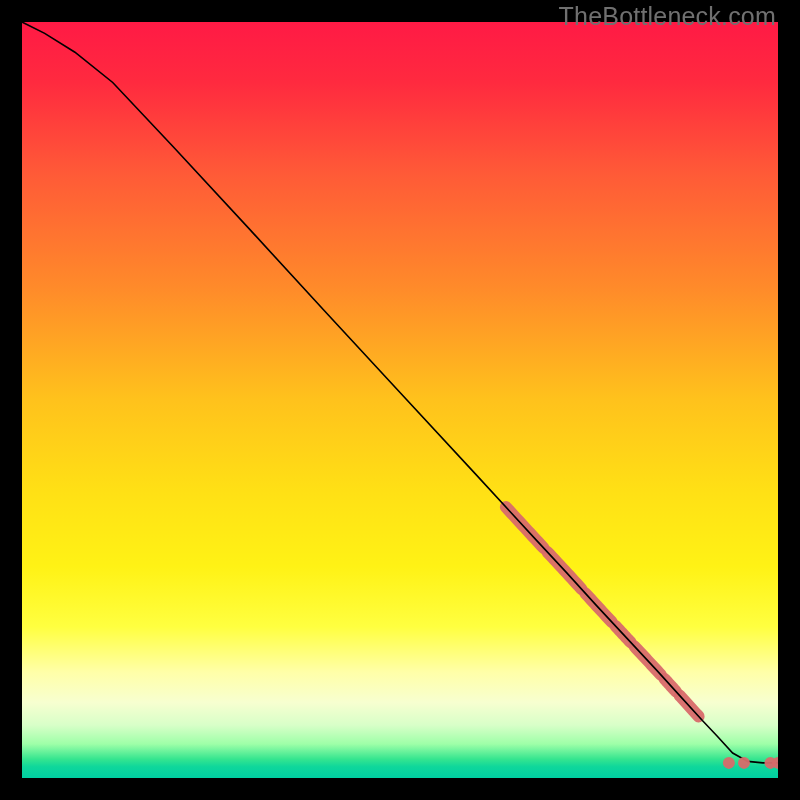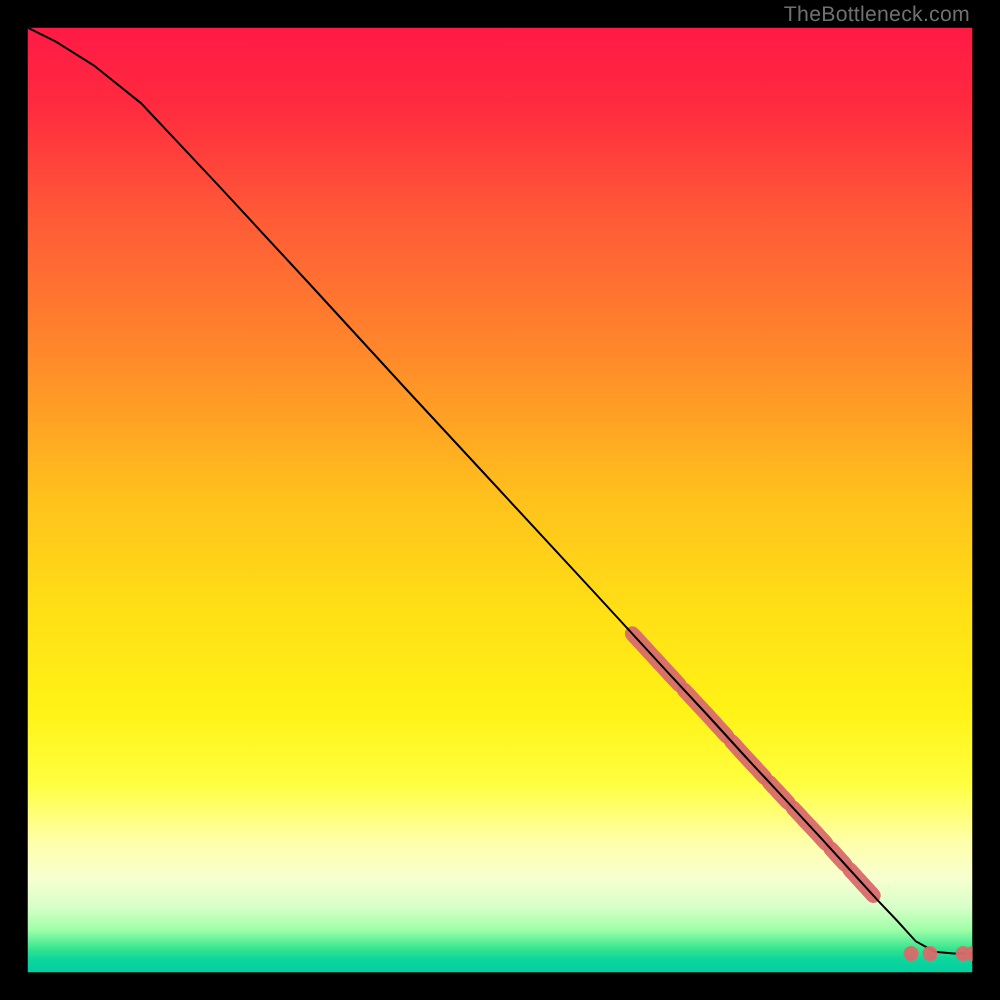--- a/index.html
+++ b/index.html
@@ -24,21 +24,21 @@
     left: 0;
     top: 0;
     width: 756px;
     height: 756px;
   }
   .watermark {
     position: absolute;
     top: 2px;
     right: 24px;
     color: #707070;
-    font-size: 17px;
+    font-size: 25px;
     letter-spacing: 0.2px;
     font-weight: 500;
   }
   svg { display: block; }
 </style>
 </head>
 <body>
 
 <div class="frame">
   <svg class="plot" viewBox="0 0 756 756">

